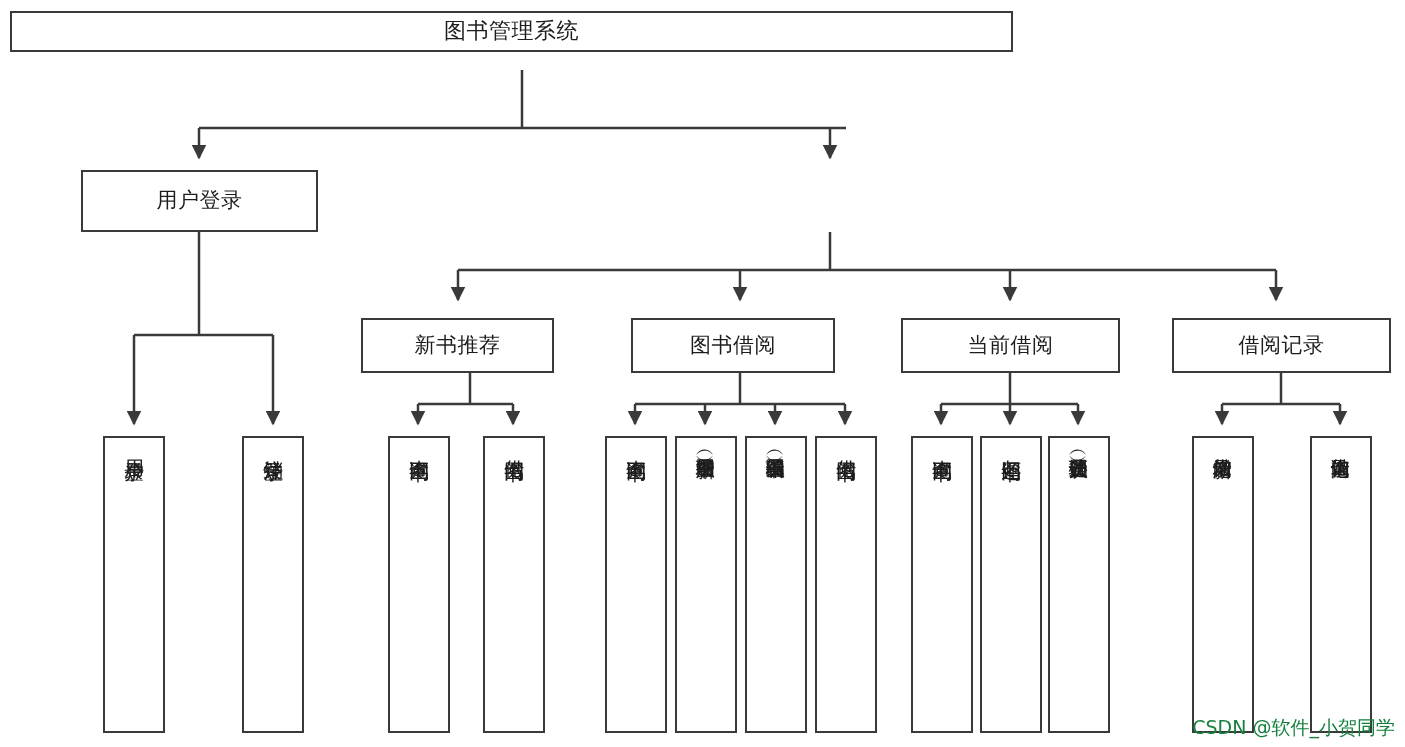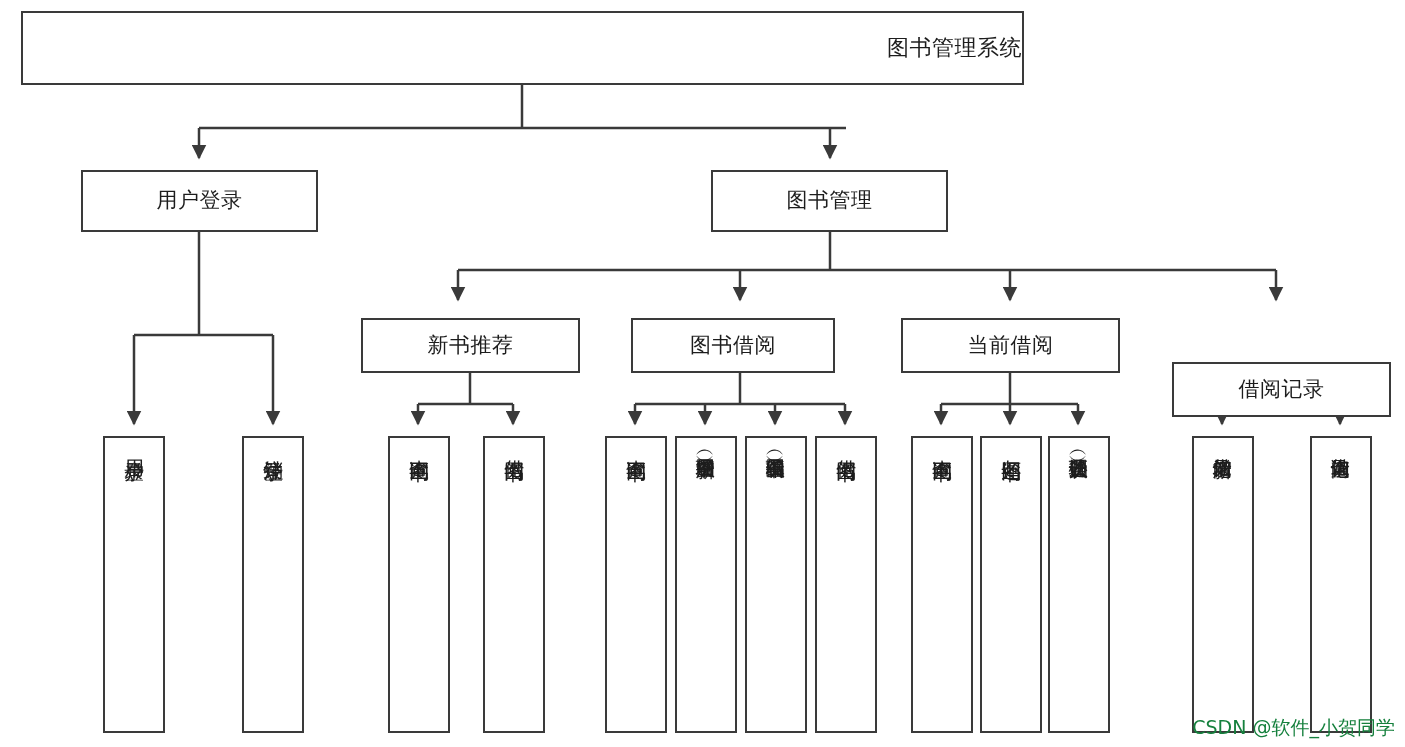--- a/index.html
+++ b/index.html
@@ -124,41 +124,38 @@
       <path d="M 1010 404 L 1010 424" marker-end="url(#arrow)"></path>
       <path d="M 1078 404 L 1078 424" marker-end="url(#arrow)"></path>
 
       <path d="M 1281 373 L 1281 404"></path>
       <path d="M 1222 404 L 1340 404"></path>
       <path d="M 1222 404 L 1222 424" marker-end="url(#arrow)"></path>
       <path d="M 1340 404 L 1340 424" marker-end="url(#arrow)"></path>
     </g>
   </svg>
 
-  <div class="node h" id="root-node" style="left:21px; top:11px; width:1003px; height:74px;justify-content:flex-end;">
+  <div class="node h" id="root-node" style="left:10px; top:11px; width:1003px; height:41px;">
     <span class="label-h">图书管理系统</span>
   </div>
 
   <div class="node h" style="left:81px; top:170px; width:237px; height:62px;">
     <span class="label-h">用户登录</span>
   </div>
-  <div class="node h" style="left:711px; top:170px; width:237px; height:62px;">
-    <span class="label-h">图书管理</span>
-  </div>
-
-  <div class="node h" style="left:361px; top:318px; width:219px; height:55px;">
+
+  <div class="node h" style="left:361px; top:318px; width:193px; height:55px;">
     <span class="label-h">新书推荐</span>
   </div>
   <div class="node h" style="left:631px; top:318px; width:204px; height:55px;">
     <span class="label-h">图书借阅</span>
   </div>
   <div class="node h" style="left:901px; top:318px; width:219px; height:55px;">
     <span class="label-h">当前借阅</span>
   </div>
-  <div class="node h" style="left:1172px; top:318px; width:219px; height:55px;margin-top:44px;">
+  <div class="node h" style="left:1172px; top:318px; width:219px; height:55px;">
     <span class="label-h">借阅记录</span>
   </div>
 
   <div class="node v" style="left:103px; top:436px; width:62px; height:297px;">
     <span class="label-v">用户登录</span>
   </div>
   <div class="node v" style="left:242px; top:436px; width:62px; height:297px;">
     <span class="label-v">注销登录</span>
   </div>
 

